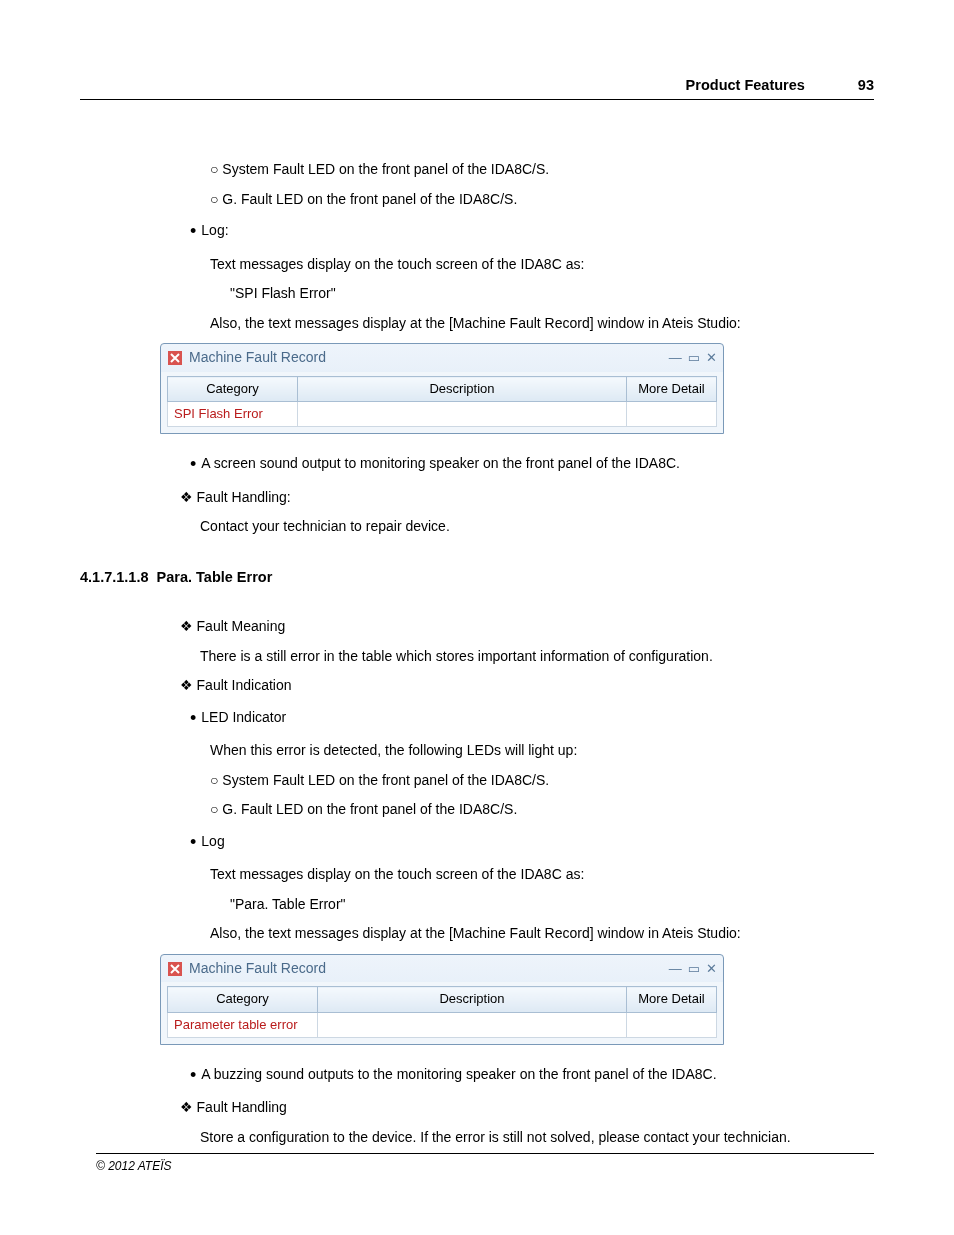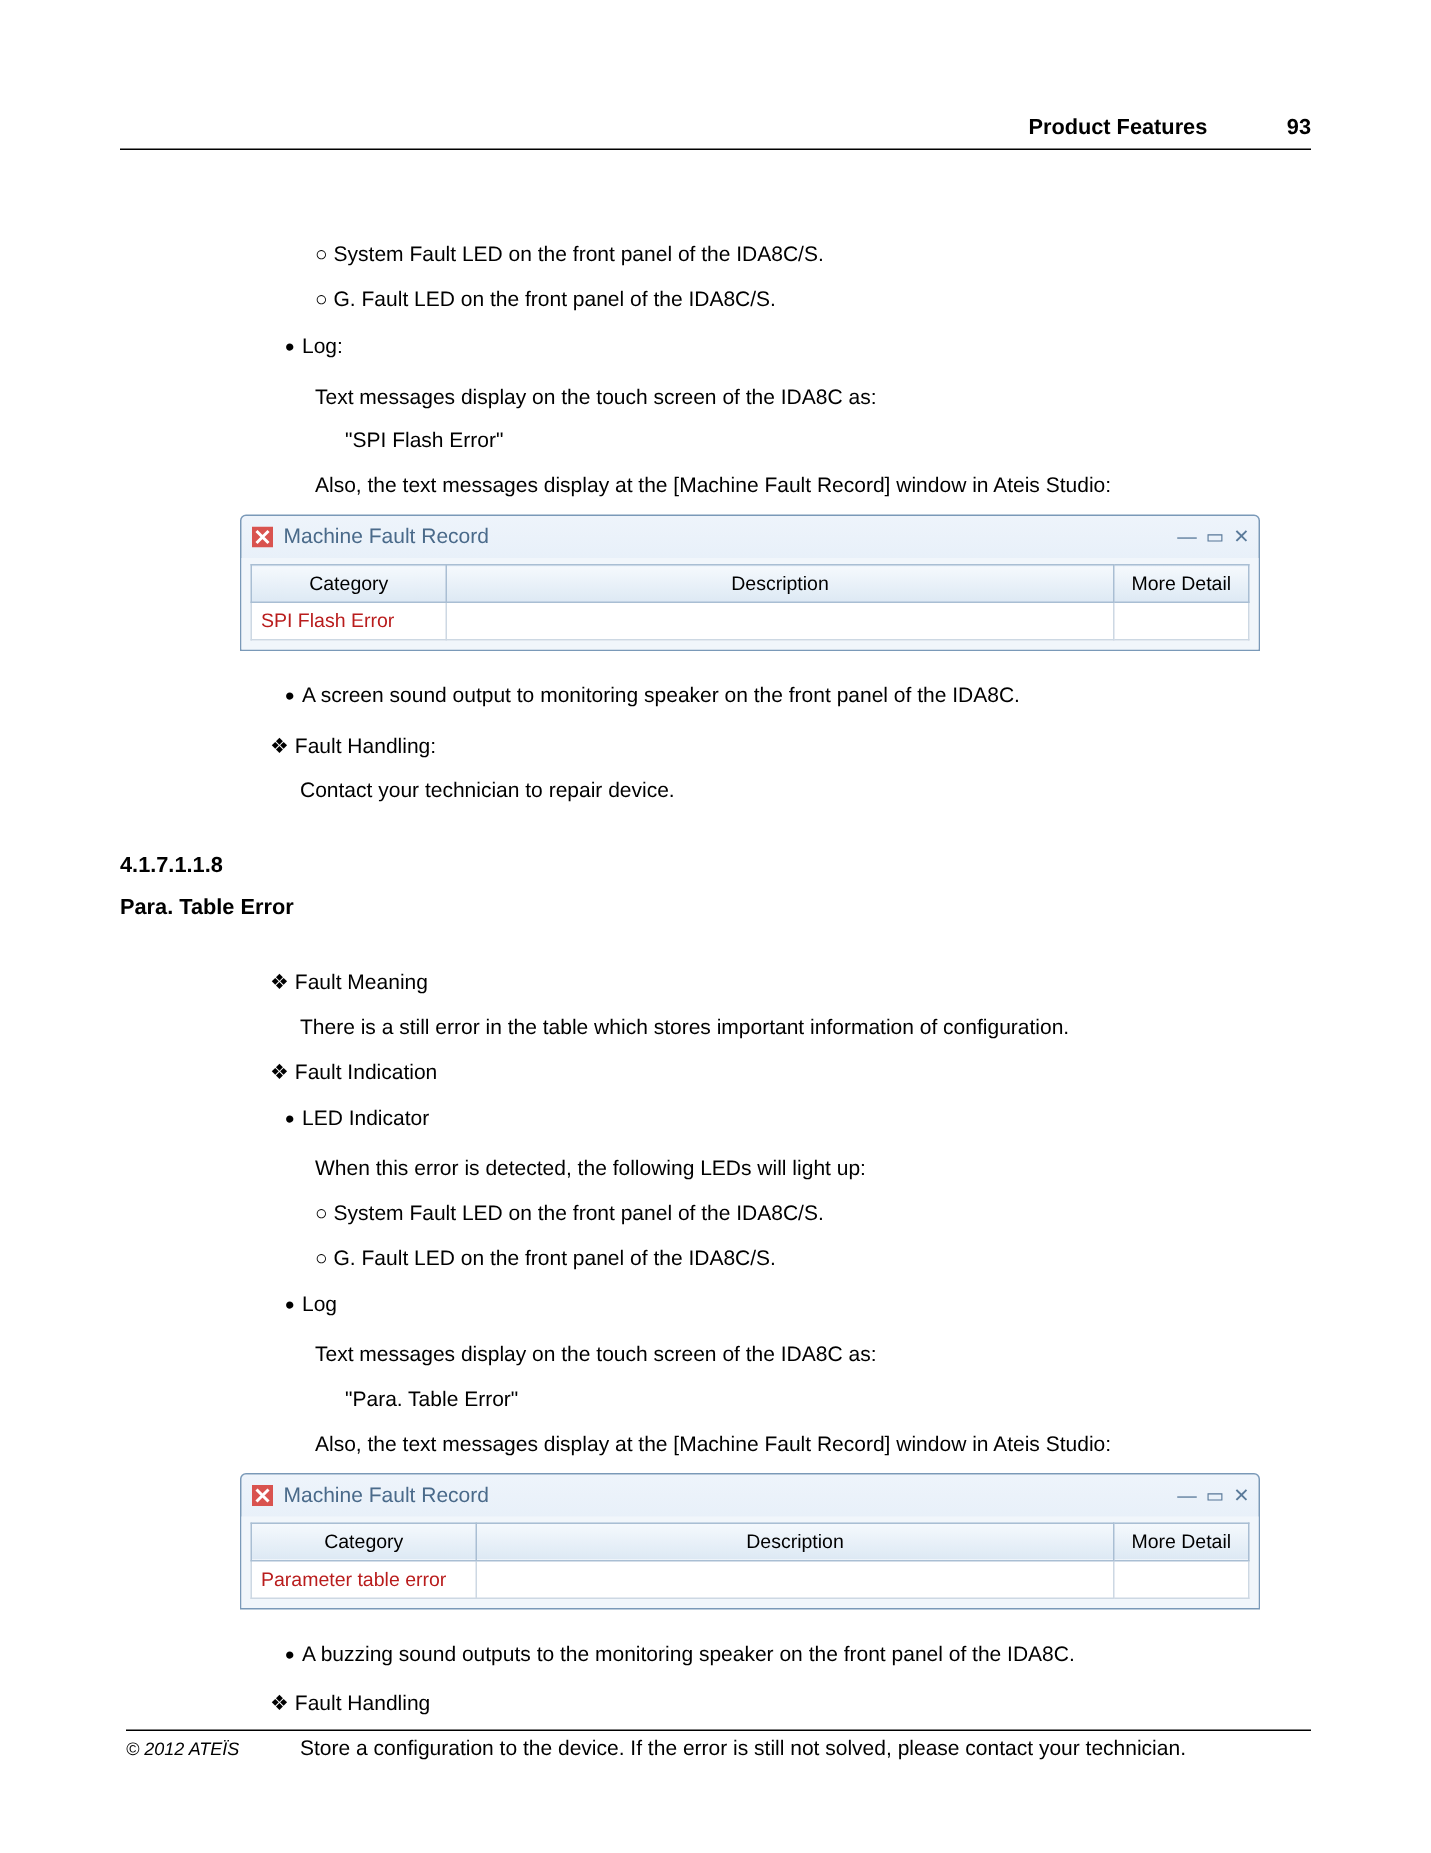--- a/index.html
+++ b/index.html
@@ -29,27 +29,27 @@
   .circ-list li::before { content: "○ "; }
   .circ-list li { margin-bottom: 10px; }
   .dot-list { list-style: none; padding-left: 10px; }
   .dot-list > li::before { content: "• "; font-size: 18px; vertical-align: middle; }
   .dot-list > li { margin-bottom: 10px; }
   .dia-h { padding-left: -5px; margin-bottom: 10px; margin-top: 10px; }
   .dia-h::before { content: "❖"; margin-right: 4px; }
   .indent1 { padding-left: 30px; margin-bottom: 10px; }
   .indent2 { padding-left: 50px; margin-bottom: 10px; }
   .sect-num { font-weight: bold; font-size: 14.5px; margin-top: 30px; margin-bottom: 30px; margin-left: -100px; padding-left:0;}
-  .sect-wrap { display:flex; gap:8px;flex-direction:column;}
+  .sect-wrap { display:flex; gap:8px;}
   .win {
     border: 1px solid #7a99b8;
     border-radius: 4px 4px 0 0;
     background: linear-gradient(#eef4fb, #dbe8f5);
     margin: 8px 0 18px -20px;
-    width: 680px;
+    width: 564px;
     font-family: "Segoe UI", Tahoma, sans-serif;
   }
   .win-title {
     display: flex;
     align-items: center;
     padding: 4px 6px;
     font-size: 14px;
     color: #4a6a8a;
   }
   .win-title .icon {
@@ -70,21 +70,21 @@
   }
   .tbl td {
     background: #fff;
     border: 1px solid #cdd8e3;
     padding: 3px 6px;
     color:#b91c1c;
   }
   .footer {
     position: absolute;
     bottom: 60px;
-    left: 84px;
+    left: 96px;
     right: 80px;
     border-top: 1px solid #000;
     padding-top: 4px;
     font-style: italic;
     font-size: 12px;
   }
 </style>
 </head>
 <body>
 

